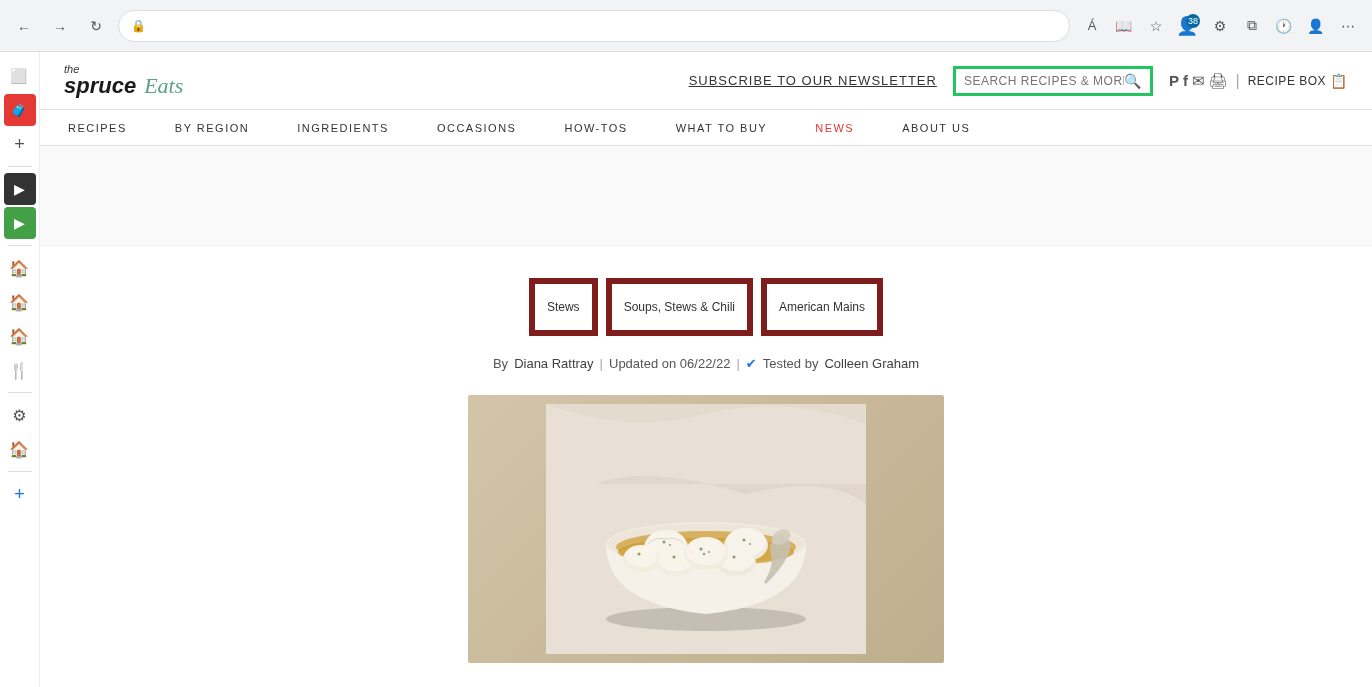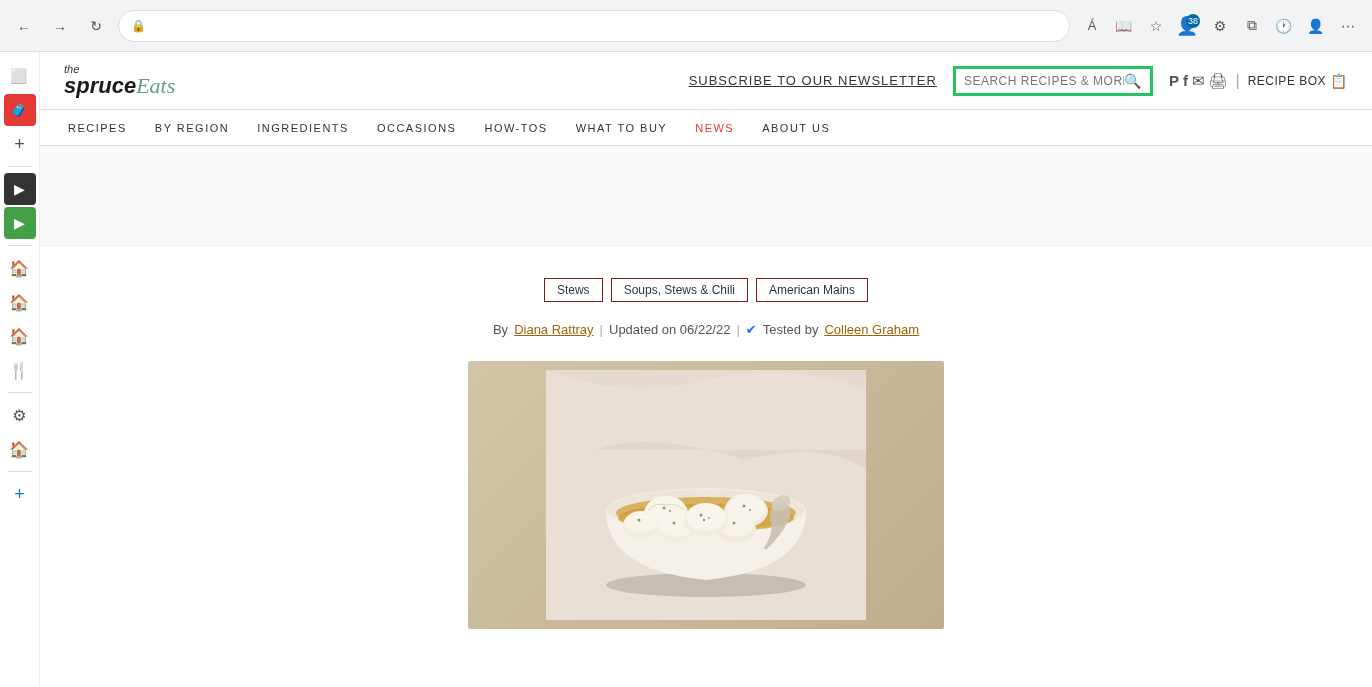--- a/index.html
+++ b/index.html
@@ -165,21 +165,21 @@
       letter-spacing: 0.5px;
     }
 
     
     .site-nav {
       display: flex;
       align-items: center;
       padding: 0 24px;
       border-bottom: 1px solid #e0e0e0;
       height: 36px;
-      gap: 20px;
+      gap: 40px;
     }
     .nav-item {
       font-size: 11px;
       letter-spacing: 1.5px;
       color: #333;
       text-transform: uppercase;
       cursor: pointer;
       padding: 0 4px;
       height: 36px;
       display: flex;
@@ -205,22 +205,22 @@
     }
 
     
     .breadcrumb-tags {
       display: flex;
       gap: 8px;
       justify-content: center;
       margin-bottom: 20px;
     }
     .tag {
-      border: 1px solid #7f1d1d;
-      padding: 4px 12px;
+      border: 6px solid #7f1d1d;
+      padding: 16px 12px;
       font-size: 12px;
       color: #333;
       cursor: pointer;
       background: #fff;
     }
 
     
     .article-title {
       text-align: center;
       font-size: 36px;
@@ -235,22 +235,21 @@
       text-align: center;
       font-size: 13px;
       color: #555;
       margin-bottom: 24px;
       display: flex;
       align-items: center;
       justify-content: center;
       gap: 6px;
     }
     .author-link {
-      color: #a16207;
-      text-decoration: underline;
+      color: #404040;
       cursor: pointer;
     }
     .author-separator { color: #aaa; }
     .check-icon { color: #1a73e8; }
 
     
     .hero-image-container {
       width: 476px;
       height: 268px;
       margin: 0 auto;
@@ -318,21 +317,21 @@
   <button class="sidebar-btn" style="font-size:16px;">🏠</button>
   <div class="sidebar-divider"></div>
   <button class="sidebar-btn" style="font-size:18px; color:#1a73e8;">+</button>
 </div>
 
 <div class="main-content">
 
   <div class="site-header">
     <div class="site-logo">
       <span class="logo-the">the</span>
-      <div style="display:flex; align-items:baseline;">
+      <div style="display:flex; align-items:baseline;gap:8px;">
         <span class="logo-spruce">spruce</span>
         <span class="logo-eats">Eats</span>
       </div>
     </div>
 
     <div class="header-right">
       <span class="newsletter-link">SUBSCRIBE TO OUR NEWSLETTER</span>
 
       <div class="search-box">
         <input class="search-input" style="font-size: 12px; letter-spacing: 0.5px;" readonly="" placeholder="SEARCH RECIPES &amp; MORE">

